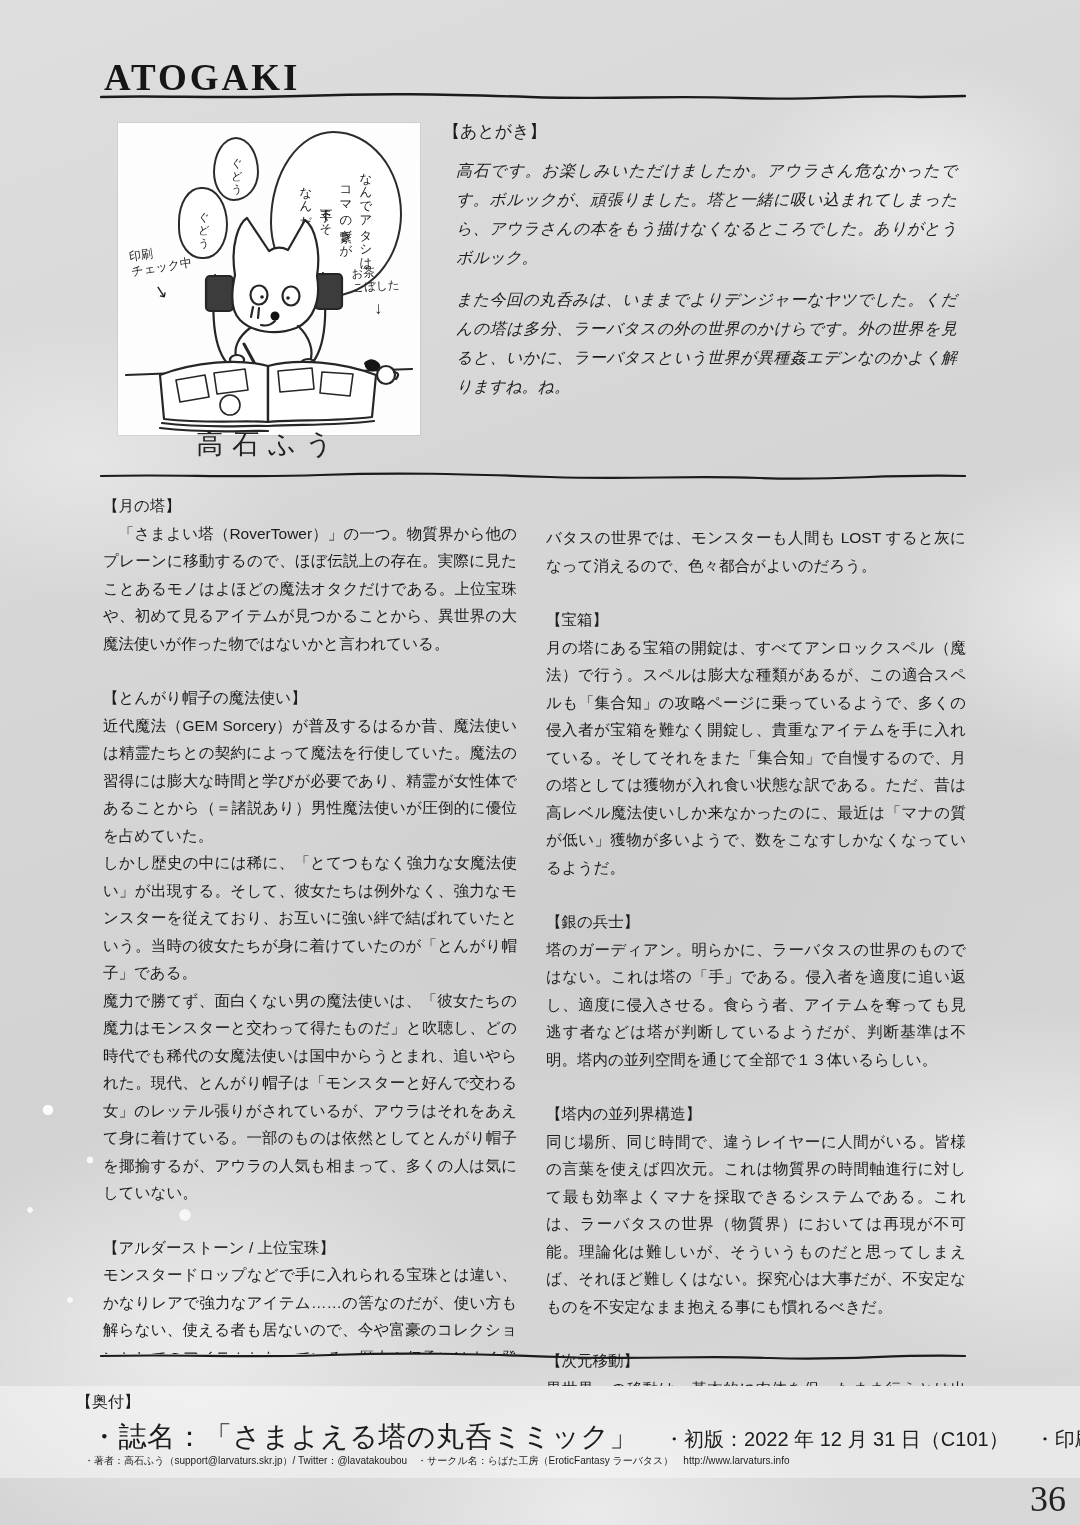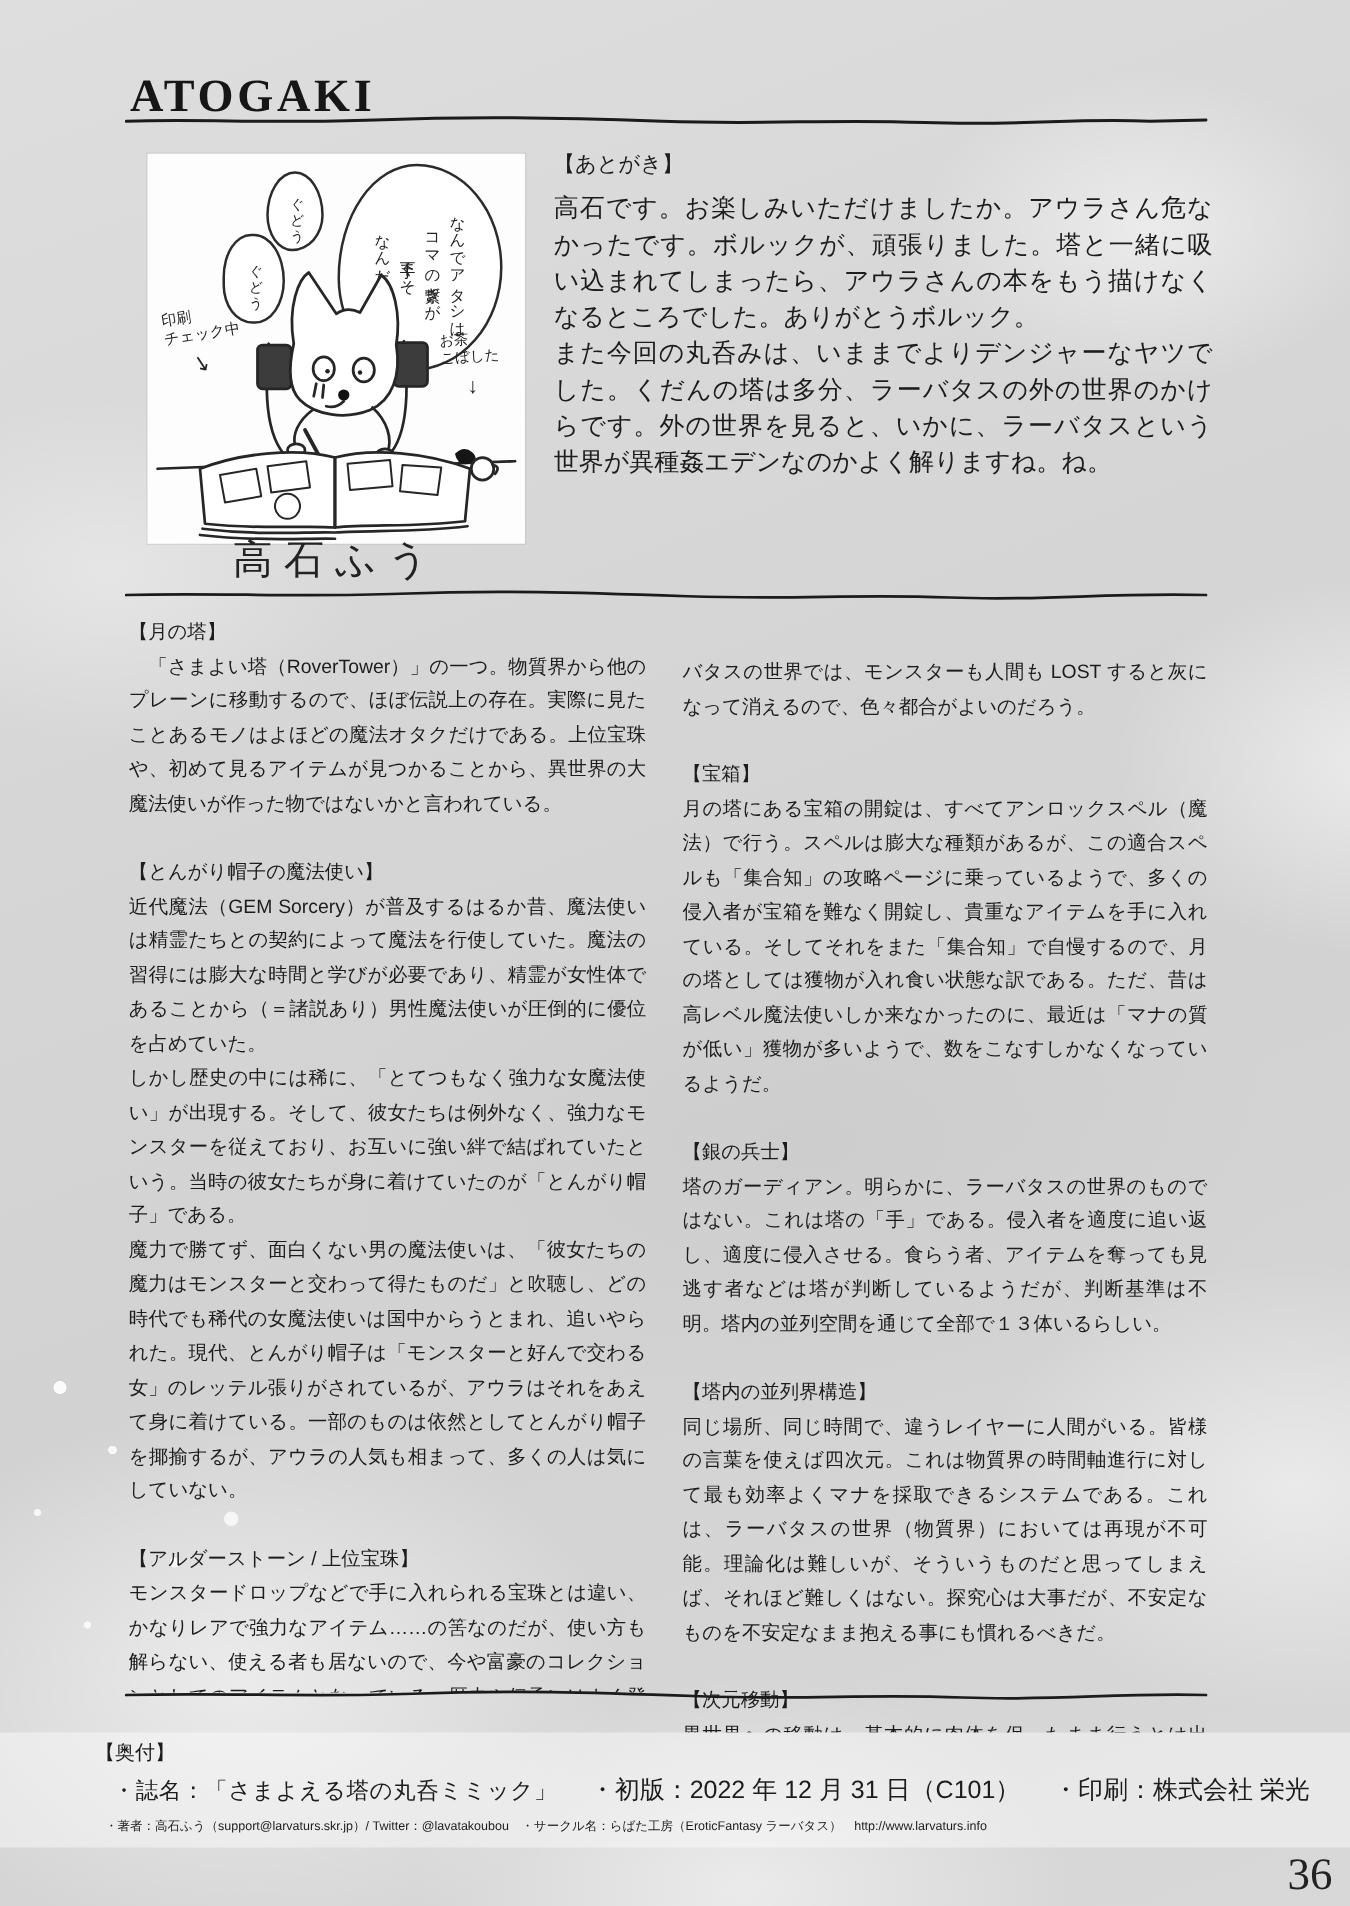--- a/index.html
+++ b/index.html
@@ -56,44 +56,44 @@
     border-radius:48% 52% 50% 50% / 50% 55% 50% 45%;font-size:11px;}
   .illo-label{position:absolute;font-size:12px;line-height:1.25;color:#222;white-space:pre-line;}
   .lbl-print{left:12px;top:122px;transform:rotate(-9deg);}
   .lbl-tea{left:234px;top:142px;font-size:11.5px;transform:rotate(-4deg);}
   .illo-arrow{position:absolute;font-size:17px;color:#222;}
   .arr-print{left:36px;top:158px;transform:rotate(12deg);}
   .arr-tea{left:256px;top:176px;}
   .illo-svg{position:absolute;left:0;top:0;}
   .illo-caption{
     position:absolute;left:118px;top:426px;width:302px;
-    text-align:center;font-size:32px;letter-spacing:9px;color:#222;
+    text-align:center;font-size:27px;letter-spacing:9px;color:#222;
   }
   
   .afterword{position:absolute;left:443px;top:120px;width:527px;}
   .afterword .heading{font-size:17px;margin:0 0 10px 0;}
-  .afterword p{margin:0;font-size:20px;line-height:29px;text-align:justify;word-break:break-all;}
+  .afterword p{margin:13px;font-size:16px;line-height:29px;text-align:justify;word-break:break-all;font-style:italic;}
   
   .col{position:absolute;top:492px;height:862px;overflow:hidden;}
   .col-left{left:103px;width:414px;}
   .col-right{left:546px;width:420px;margin-top:32px;}
   .col .sec-h{font-size:15.5px;line-height:27.5px;margin:27px 0 0 0;}
   .col .sec-h.first{margin-top:0;}
   .col p{margin:0;font-size:15.5px;line-height:27.5px;text-align:justify;word-break:break-all;}
   
   .colophon-band{
     position:absolute;left:0;top:1386px;width:1080px;height:92px;
     background:rgba(255,255,255,.42);
   }
   .colophon-h{position:absolute;left:76px;top:1392px;font-size:16px;}
   .colophon-line1{
     position:absolute;left:90px;top:1418px;width:900px;
     display:flex;align-items:baseline;gap:26px;white-space:nowrap;
   }
-  .colophon-title{font-size:18px;letter-spacing:.5px;}
+  .colophon-title{font-size:28px;letter-spacing:.5px;}
   .colophon-small{font-size:20px;}
   .colophon-line2{position:absolute;left:84px;top:1454px;width:920px;font-size:10px;white-space:nowrap;}
   .page-number{
     position:absolute;left:1030px;top:1478px;
     font-family:"Liberation Serif","DejaVu Serif",serif;font-size:36px;color:#222;
   }
 </style>
 </head>
 <body>
 

